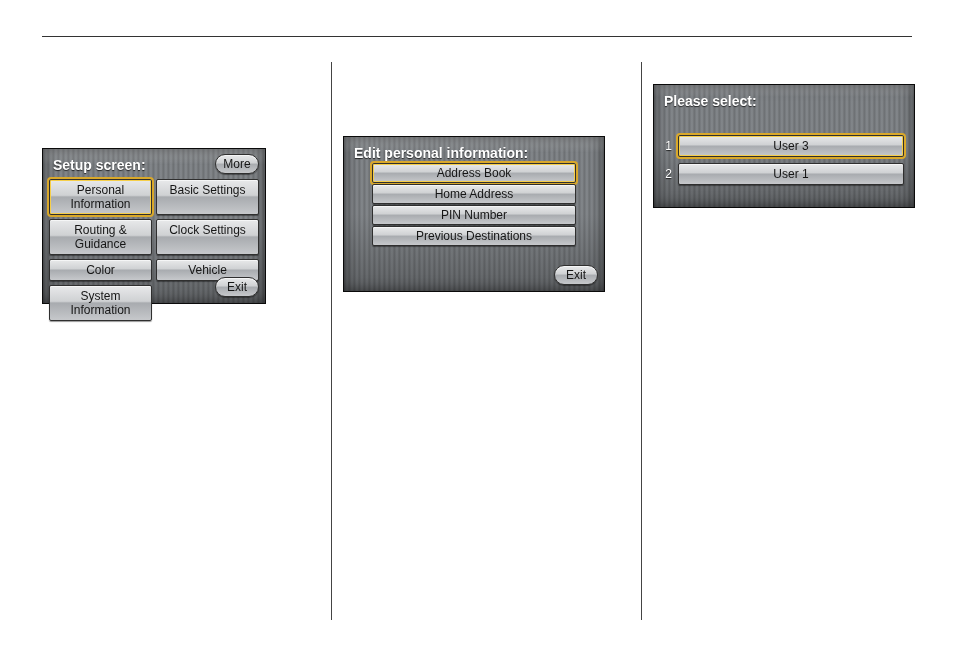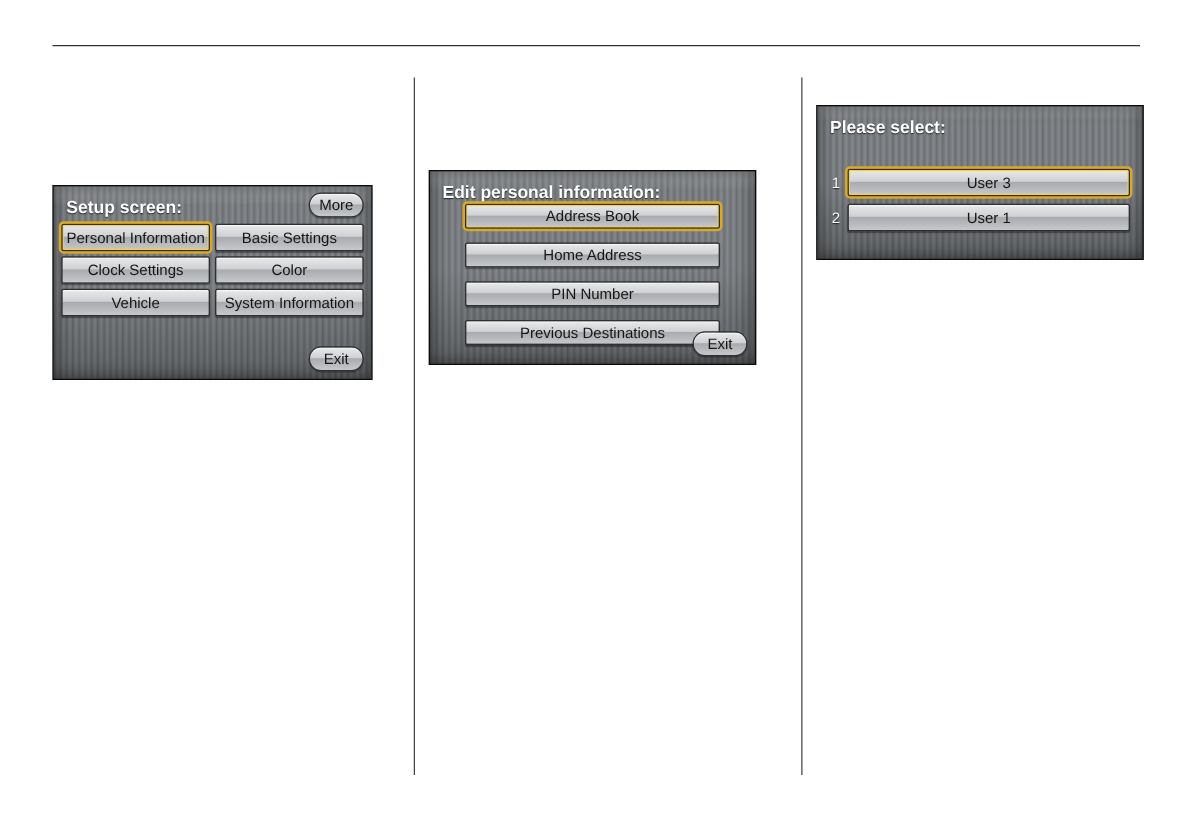--- a/index.html
+++ b/index.html
@@ -70,33 +70,33 @@
     padding: 2px 0;
     border-radius: 10px;
   }
   .selected {
     outline: 2px solid #d9a82a;
     outline-offset: 0;
     box-shadow: inset 0 0 0 1px #f6cf4a, inset 0 1px 0 rgba(255,255,255,0.6), 0 1px 1px rgba(0,0,0,0.4);
   }
 
   
-  #panel-setup { left: 42px; top: 148px; width: 256px; height: 156px; }
+  #panel-setup { left: 42px; top: 148px; width: 224px; height: 156px; }
   #panel-setup .more-btn { position: absolute; right: 6px; top: 5px; width: 44px; }
   #panel-setup .grid {
     position: absolute; left: 6px; top: 30px; right: 6px;
     display: grid; grid-template-columns: 1fr 1fr; gap: 4px;
   }
   #panel-setup .exit-btn { position: absolute; right: 6px; bottom: 6px; width: 44px; }
 
   
   #panel-edit { left: 343px; top: 136px; width: 262px; height: 156px; }
   #panel-edit .list {
     position: absolute; left: 28px; top: 26px; right: 28px;
-    display: flex; flex-direction: column; gap: 11px;
+    display: flex; flex-direction: column; gap: 1px;
   }
   #panel-edit .list .metal-btn { padding: 2px 0; font-size: 12px; }
   #panel-edit .exit-btn { position: absolute; right: 6px; bottom: 6px; width: 44px; }
 
   
   #panel-select { left: 653px; top: 84px; width: 262px; height: 124px; }
   #panel-select .user-list {
     position: absolute; left: 6px; top: 50px; right: 10px;
     display: flex; flex-direction: column; gap: 6px;
   }
@@ -113,20 +113,21 @@
 <div class="hr"></div>
 <div class="divider-v1"></div>
 <div class="divider-v2"></div>
 
 <div id="panel-setup" class="panel">
   <div class="panel-title">Setup screen:</div>
   <div class="metal-btn small more-btn">More</div>
   <div class="grid">
     <div class="metal-btn selected">Personal Information</div>
     <div class="metal-btn">Basic Settings</div>
+    <div class="metal-btn">Routing &amp; Guidance</div>
     <div class="metal-btn">Clock Settings</div>
     <div class="metal-btn">Color</div>
     <div class="metal-btn">Vehicle</div>
     <div class="metal-btn">System Information</div>
   </div>
   <div class="metal-btn small exit-btn">Exit</div>
 </div>
 
 <div id="panel-edit" class="panel">
   <div class="panel-title">Edit personal information:</div>

